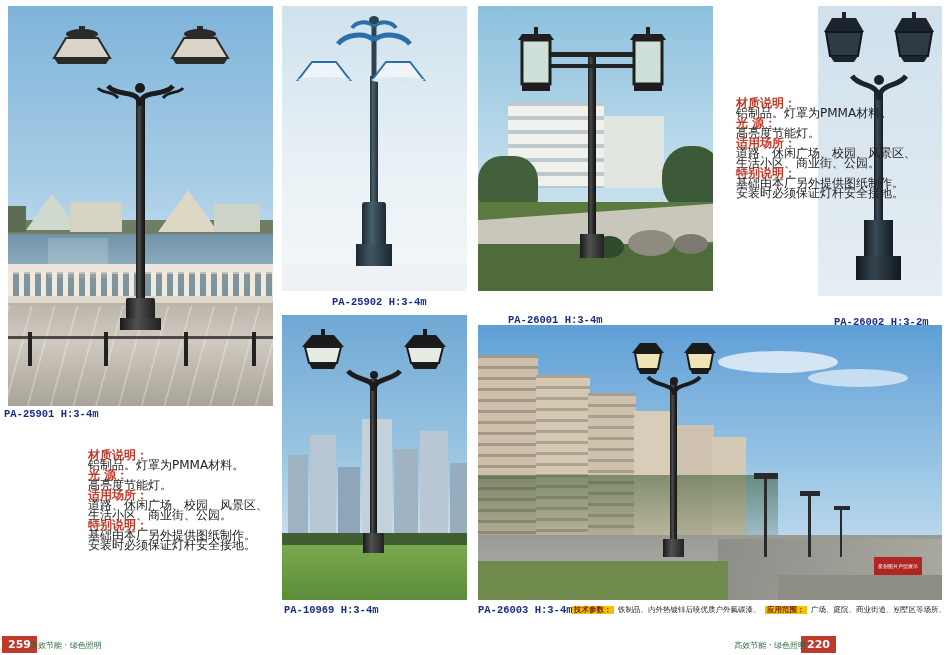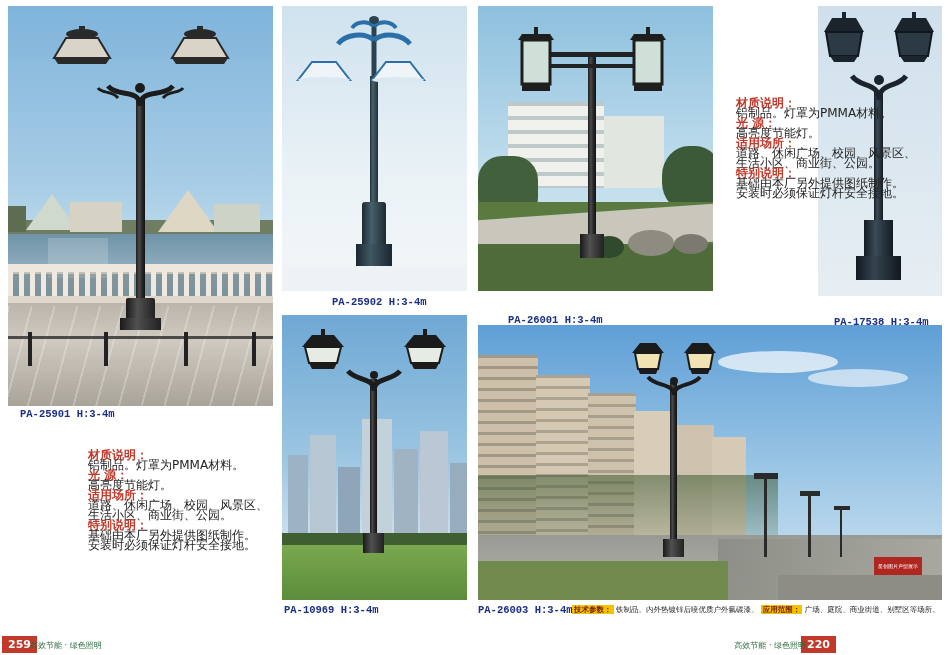--- a/index.html
+++ b/index.html
@@ -52,21 +52,21 @@
   .spec{position:absolute;font-size:12px;line-height:10px;color:#222;}
   .spec .lbl{color:#c0392b;font-weight:bold;}
   .spec .row{white-space:nowrap;}
 
   
   .footer{position:absolute;bottom:0;left:0;width:838px;height:25px;}
   .fnum{position:absolute;bottom:2px;background:#c0392b;color:#fff;font-size:11px;font-weight:bold;padding:2px 6px;}
   .ftxt{position:absolute;bottom:4px;font-size:8px;color:#2d6a3f;white-space:nowrap;}
 
   
-  .techline{position:absolute;font-size:7.5px;color:#222;white-space:nowrap;}
+  .techline{position:absolute;font-size:7.5px;color:#222;white-space:nowrap;font-family:Liberation Mono, monospace;}
   .techline .tag{background:#f2c200;color:#7a1f12;font-weight:bold;padding:0 2px;}
   .techline .tag2{background:#f2c200;color:#7a1f12;font-weight:bold;padding:0 2px;}
 </style>
 </head>
 <body>
 
 <div class="page">
 
   <div class="photo" id="p25901">
     <div class="sky"></div>
@@ -118,21 +118,21 @@
 
     <div class="lamphead" style="left:156px;top:18px;width:72px;height:48px;">
       <svg width="72" height="48" viewBox="0 0 72 48">
         <ellipse cx="36" cy="10" rx="16" ry="5" fill="#2a2a2a"></ellipse>
         <path d="M8 34 L64 34 L52 14 L20 14 Z" fill="#d9d3c8" stroke="#2a2a2a" stroke-width="2"></path>
         <path d="M8 34 L64 34 L60 40 L12 40 Z" fill="#2a2a2a"></path>
         <rect x="33" y="2" width="6" height="8" fill="#2a2a2a"></rect>
       </svg>
     </div>
   </div>
-  <div class="caption" style="left:20px;top:408px;">PA-25901 H:3-4m</div>
+  <div class="caption" style="left:4px;top:408px;">PA-25901 H:3-4m</div>
 
   <div class="spec" style="left:88px;top:450px;width:180px;">
     <div class="row"><span class="lbl">材质说明：</span></div>
     <div class="row">铝制品。灯罩为PMMA材料。</div>
     <div class="row"><span class="lbl">光    源：</span></div>
     <div class="row">高亮度节能灯。</div>
     <div class="row"><span class="lbl">适用场所：</span></div>
     <div class="row">道路、休闲广场、校园、风景区、</div>
     <div class="row">生活小区、商业街、公园。</div>
     <div class="row"><span class="lbl">特别说明：</span></div>
@@ -227,21 +227,21 @@
     </div>
     <div class="lamphead" style="left:70px;top:6px;width:52px;height:56px;">
       <svg width="52" height="56" viewBox="0 0 52 56">
         <path d="M6 20 L46 20 L38 6 L14 6 Z" fill="#1b242c"></path>
         <path d="M8 20 L44 20 L40 44 L12 44 Z" fill="#2c3a46" stroke="#10181e" stroke-width="2"></path>
         <path d="M12 44 L40 44 L36 50 L16 50 Z" fill="#1b242c"></path>
         <rect x="24" y="0" width="4" height="7" fill="#1b242c"></rect>
       </svg>
     </div>
   </div>
-  <div class="caption" style="left:834px;top:316px;">PA-17538 H:3-4m</div>
+  <div class="caption" style="left:834px;top:316px;">PA-26002 H:3-2m</div>
 
   <div class="spec" style="left:736px;top:98px;width:190px;">
     <div class="row"><span class="lbl">材质说明：</span></div>
     <div class="row">铝制品。灯罩为PMMA材料。</div>
     <div class="row"><span class="lbl">光    源：</span></div>
     <div class="row">高亮度节能灯。</div>
     <div class="row"><span class="lbl">适用场所：</span></div>
     <div class="row">道路、休闲广场、校园、风景区、</div>
     <div class="row">生活小区、商业街、公园。</div>
     <div class="row"><span class="lbl">特别说明：</span></div>

